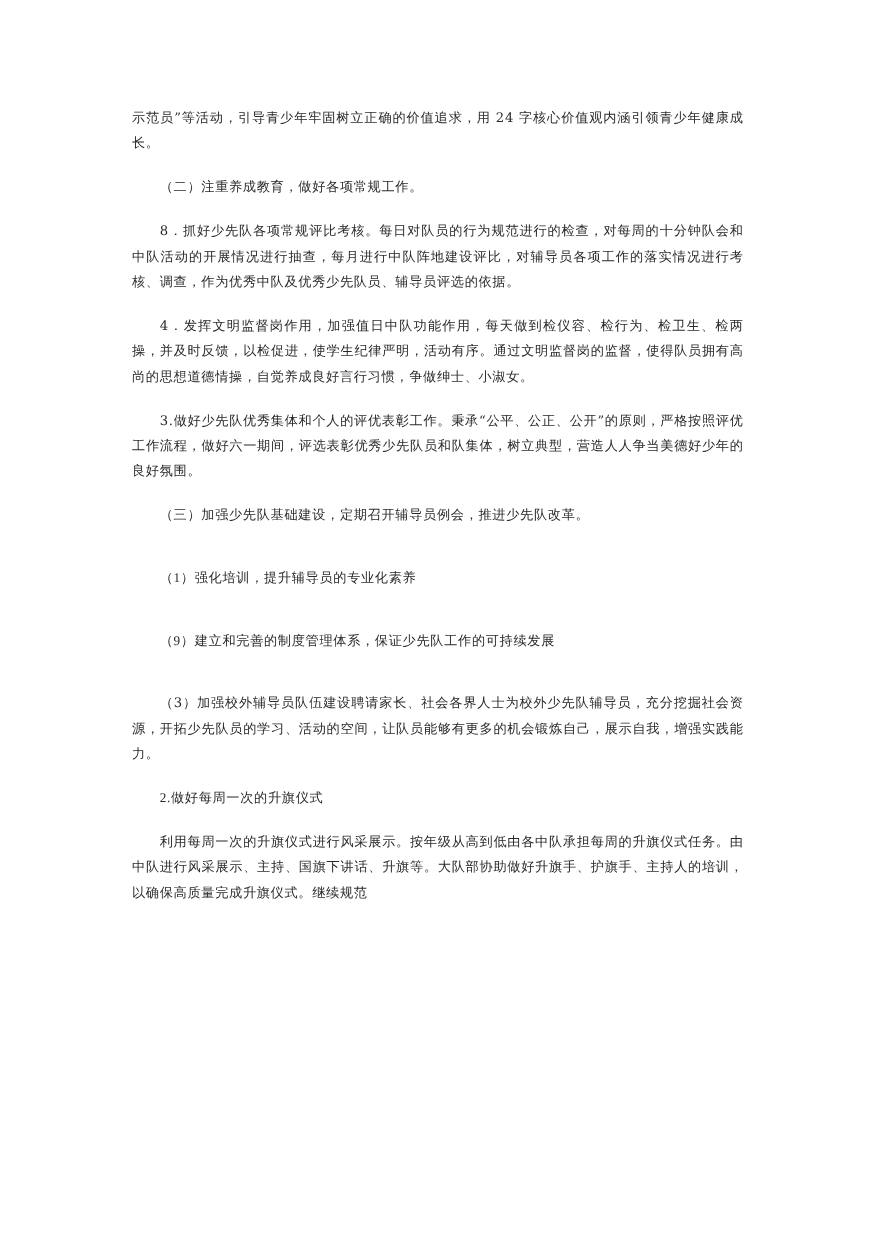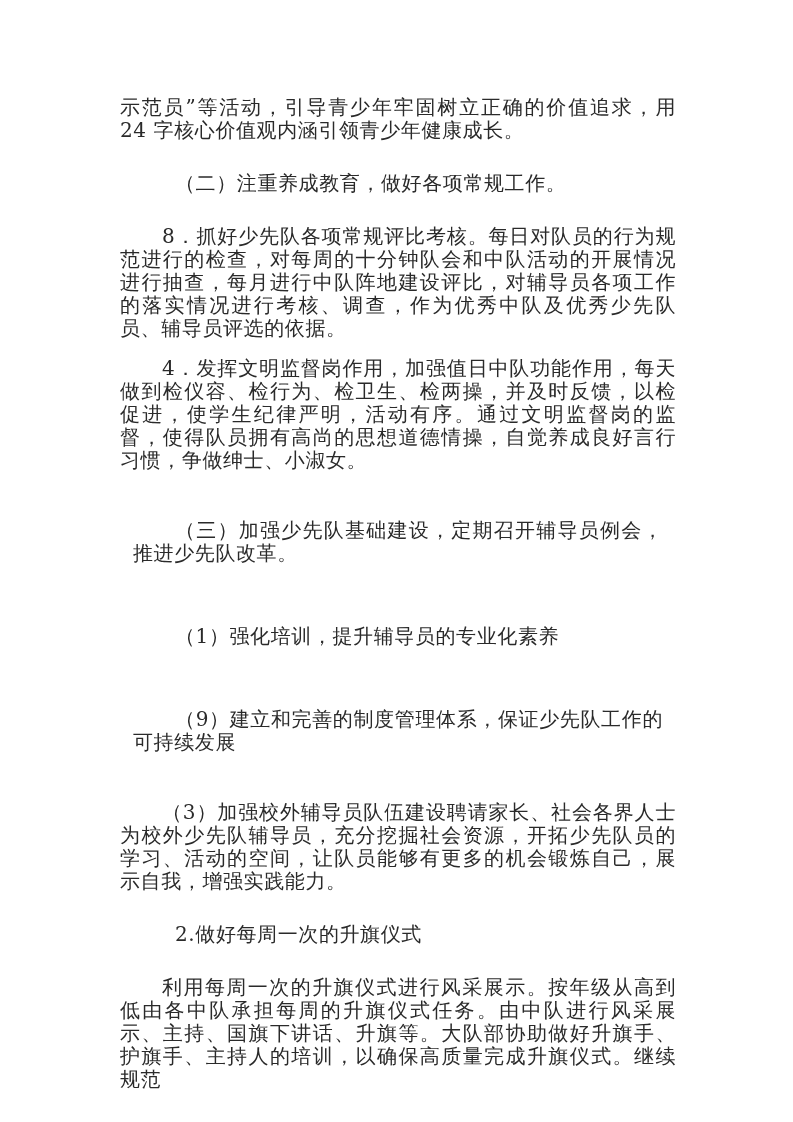--- a/index.html
+++ b/index.html
@@ -3,42 +3,43 @@
 <meta charset="utf-8">
 <style>
   html, body { margin: 0; padding: 0; background: #ffffff; }
   body { width: 793px; height: 1122px; position: relative; overflow: hidden; }
   .page {
     position: absolute; left: 0; top: 0; width: 793px; height: 1122px; background: #fff;
   }
   .content {
     position: absolute; left: 120px; top: 96px; width: 556px;
     font-family: "DejaVu Serif", "Liberation Serif", serif;
-    font-size: 20px; line-height: 23px; color: #2a2a2a;
+    font-size: 12px; line-height: 23px; color: #2a2a2a;
     letter-spacing: 0.6px;
     text-align: justify;
   }
   .p { margin: 0; text-indent: 2.1em; }
   .p.noindent { text-indent: 0; }
   .gap { height: 17px; }
-  .heading { margin: 13px; text-indent: 2.1em; }
+  .heading { margin: 0; text-indent: 2.1em; font-family: Liberation Serif, serif; }
 </style>
 </head>
 <body>
 
 <div class="page">
   <div class="content">
     <p class="p noindent">示范员”等活动，引导青少年牢固树立正确的价值追求，用 24 字核心价值观内涵引领青少年健康成长。</p>
     <div class="gap"></div>
     <p class="heading">（二）注重养成教育，做好各项常规工作。</p>
     <div class="gap"></div>
     <p class="p">8．抓好少先队各项常规评比考核。每日对队员的行为规范进行的检查，对每周的十分钟队会和中队活动的开展情况进行抽查，每月进行中队阵地建设评比，对辅导员各项工作的落实情况进行考核、调查，作为优秀中队及优秀少先队员、辅导员评选的依据。</p>
     <div class="gap"></div>
     <p class="p">4．发挥文明监督岗作用，加强值日中队功能作用，每天做到检仪容、检行为、检卫生、检两操，并及时反馈，以检促进，使学生纪律严明，活动有序。通过文明监督岗的监督，使得队员拥有高尚的思想道德情操，自觉养成良好言行习惯，争做绅士、小淑女。</p>
     <div class="gap"></div>
+    <p class="p">3.做好少先队优秀集体和个人的评优表彰工作。秉承“公平、公正、公开”的原则，严格按照评优工作流程，做好六一期间，评选表彰优秀少先队员和队集体，树立典型，营造人人争当美德好少年的良好氛围。</p>
     <div class="gap"></div>
     <p class="heading">（三）加强少先队基础建设，定期召开辅导员例会，推进少先队改革。</p>
     <div class="gap"></div>
     <div class="gap"></div>
     <p class="heading">（1）强化培训，提升辅导员的专业化素养</p>
     <div class="gap"></div>
     <div class="gap"></div>
     <p class="heading">（9）建立和完善的制度管理体系，保证少先队工作的可持续发展</p>
     <div class="gap"></div>
     <div class="gap"></div>

